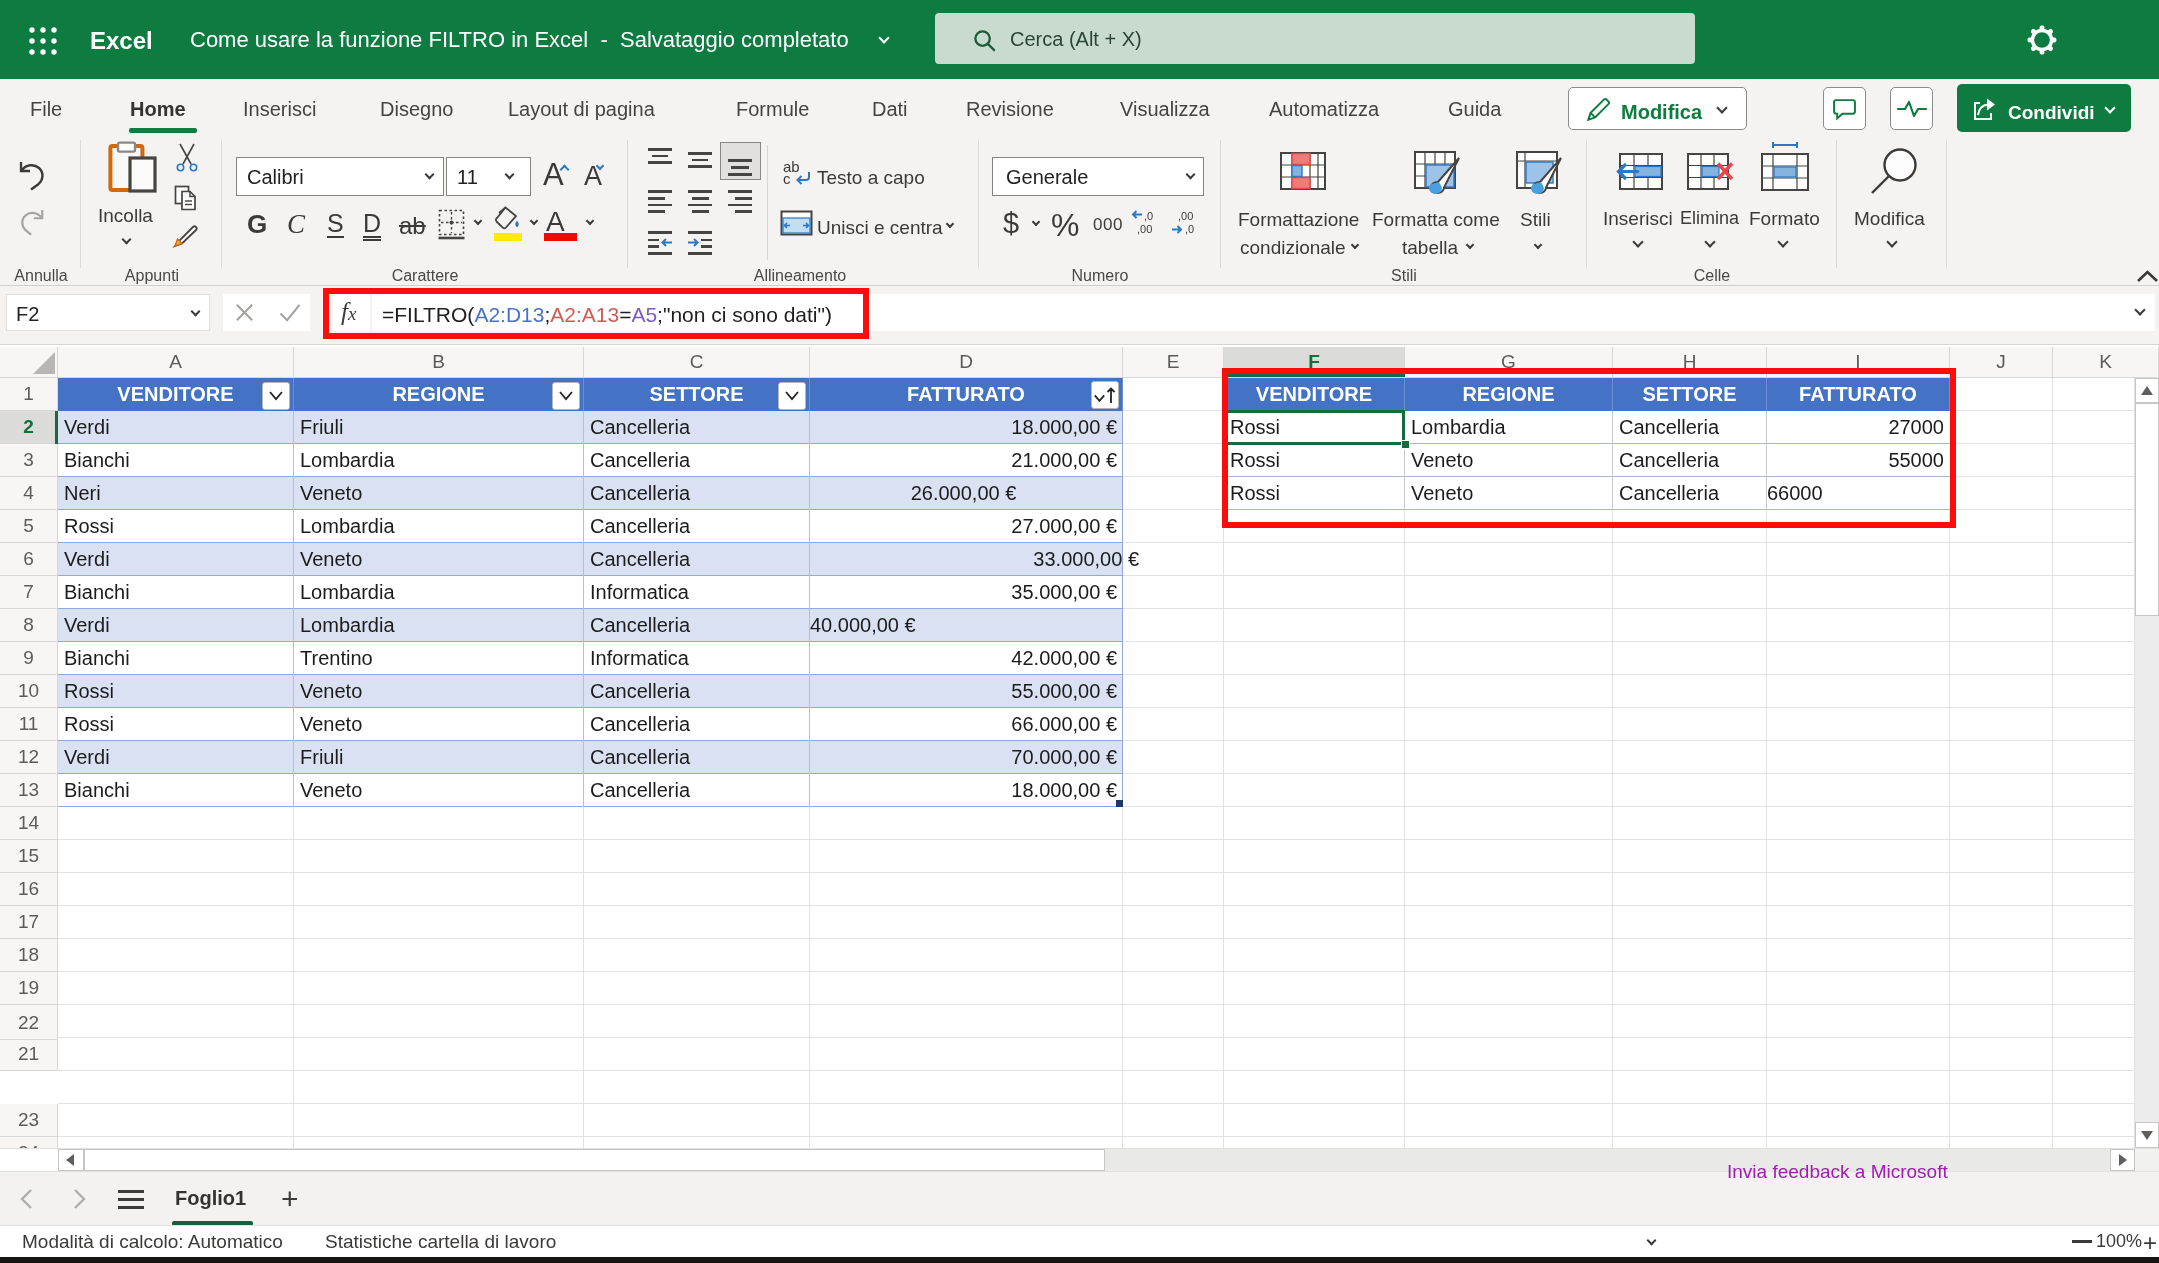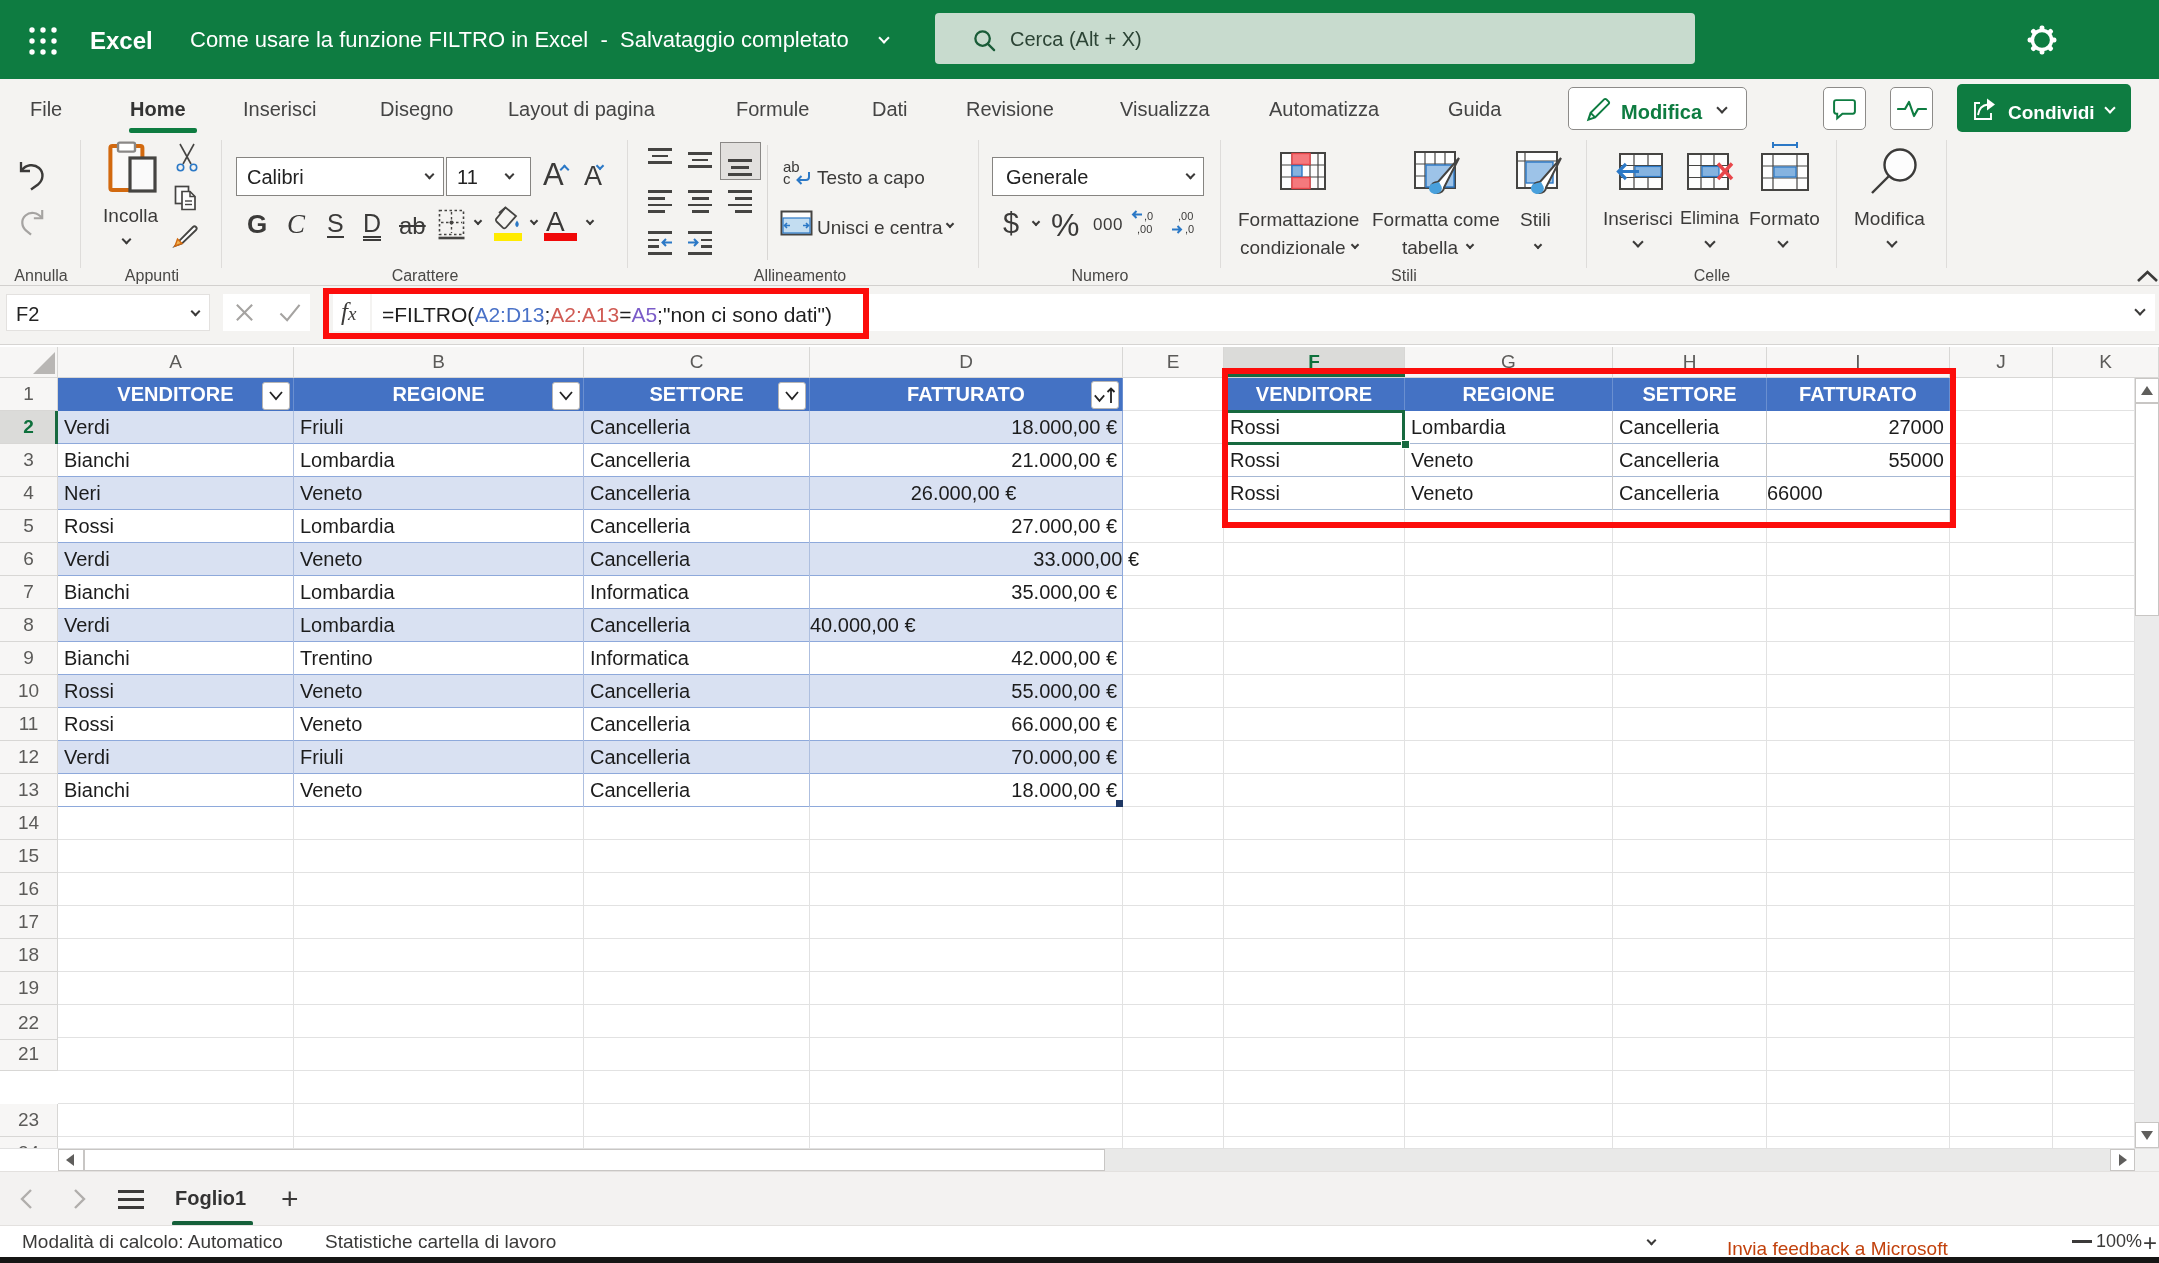--- a/index.html
+++ b/index.html
@@ -123,21 +123,21 @@
 <svg class="a" style="left:19px;top:208px" width="26" height="28" viewBox="0 0 28 30">
 <path d="M25 2 v9 h-9" fill="none" stroke="#a5a3a1" stroke-width="2.3"></path>
 <path d="M24.5 10.5 C20 4.5 12 3.5 7 8 c-5 4.5 -4.5 12 1 16.5 l5 4" fill="none" stroke="#a5a3a1" stroke-width="2.4"></path>
   </svg>
 
 <svg class="a" style="left:108px;top:141px" width="50" height="54" viewBox="0 0 25 27">
 <rect x="1.2" y="2.5" width="16" height="22" rx="1" fill="#faf9f8" stroke="#d2690f" stroke-width="2"></rect>
 <rect x="5" y="0.8" width="8.5" height="4.5" rx="0.8" fill="#fff" stroke="#8a8886" stroke-width="1.2"></rect>
 <rect x="11" y="8.5" width="12.5" height="16.5" fill="#fafafa" stroke="#454442" stroke-width="1.6"></rect>
   </svg>
-<div class="rtext" style="left:98px;top:205px;width:60px;text-align:right;font-size:19px">Incolla</div>
+<div class="rtext" style="left:98px;top:205px;width:60px;text-align:left;font-size:19px">Incolla</div>
 <span class="cv a" style="left:123px;top:236px;width:7px;height:7px"></span>
 <svg class="a" style="left:176px;top:142px" width="22" height="32" viewBox="0 0 22 32">
 <g stroke="#454442" stroke-width="1.6" fill="none">
 <line x1="4" y1="2" x2="15" y2="22"></line>
       <line x1="18" y1="2" x2="7" y2="22"></line>
 <circle cx="4.5" cy="25.5" r="3.2" stroke="#2b78c6"></circle>
       <circle cx="17.5" cy="25.5" r="3.2" stroke="#2b78c6"></circle>
     </g>
   </svg>
 <svg class="a" style="left:174px;top:185px" width="26" height="26" viewBox="0 0 26 26">
@@ -619,17 +619,17 @@
 <div class="a" style="left:118px;top:1190px;width:26px;height:2.5px;background:#3b3a39"></div>
 <div class="a" style="left:118px;top:1198px;width:26px;height:2.5px;background:#3b3a39"></div>
 <div class="a" style="left:118px;top:1206px;width:26px;height:2.5px;background:#3b3a39"></div>
 <div class="a" style="left:175px;top:1187px;font-size:20px;font-weight:bold;color:#333">Foglio1</div>
 <div class="a" style="left:172px;top:1221px;width:81px;height:5px;background:#15603a;border-radius:2px"></div>
 <div class="a" style="left:281px;top:1182px;font-size:30px;color:#3b3a39;font-weight:300">+</div>
 <div class="a" style="left:0;top:1225px;width:2159px;height:32px;background:#fff;border-top:1px solid #e3e1df"></div>
 <div class="a" style="left:22px;top:1231px;font-size:19px;color:#3b3a39">Modalità di calcolo: Automatico</div>
 <div class="a" style="left:325px;top:1231px;font-size:19px;color:#3b3a39">Statistiche cartella di lavoro</div>
 <span class="cv a" style="left:1648px;top:1237px;width:7px;height:7px"></span>
-<div class="a" style="left:1727px;top:1238px;font-size:19px;color:#c2410c">Invia feedback a Microsoft</div>
+<div class="a" style="left:1727px;top:1161px;font-size:19px;color:#a21caf">Invia feedback a Microsoft</div>
 <div class="a" style="left:2072px;top:1240px;width:20px;height:3px;background:#3b3a39"></div>
 <div class="a" style="left:2096px;top:1231px;font-size:18px;color:#3b3a39">100%</div>
 <div class="a" style="left:2143px;top:1229px;font-size:24px;color:#3b3a39">+</div>
 <div class="a" style="left:0;top:1257px;width:2159px;height:6px;background:#161514"></div>
 
 </body></html>

